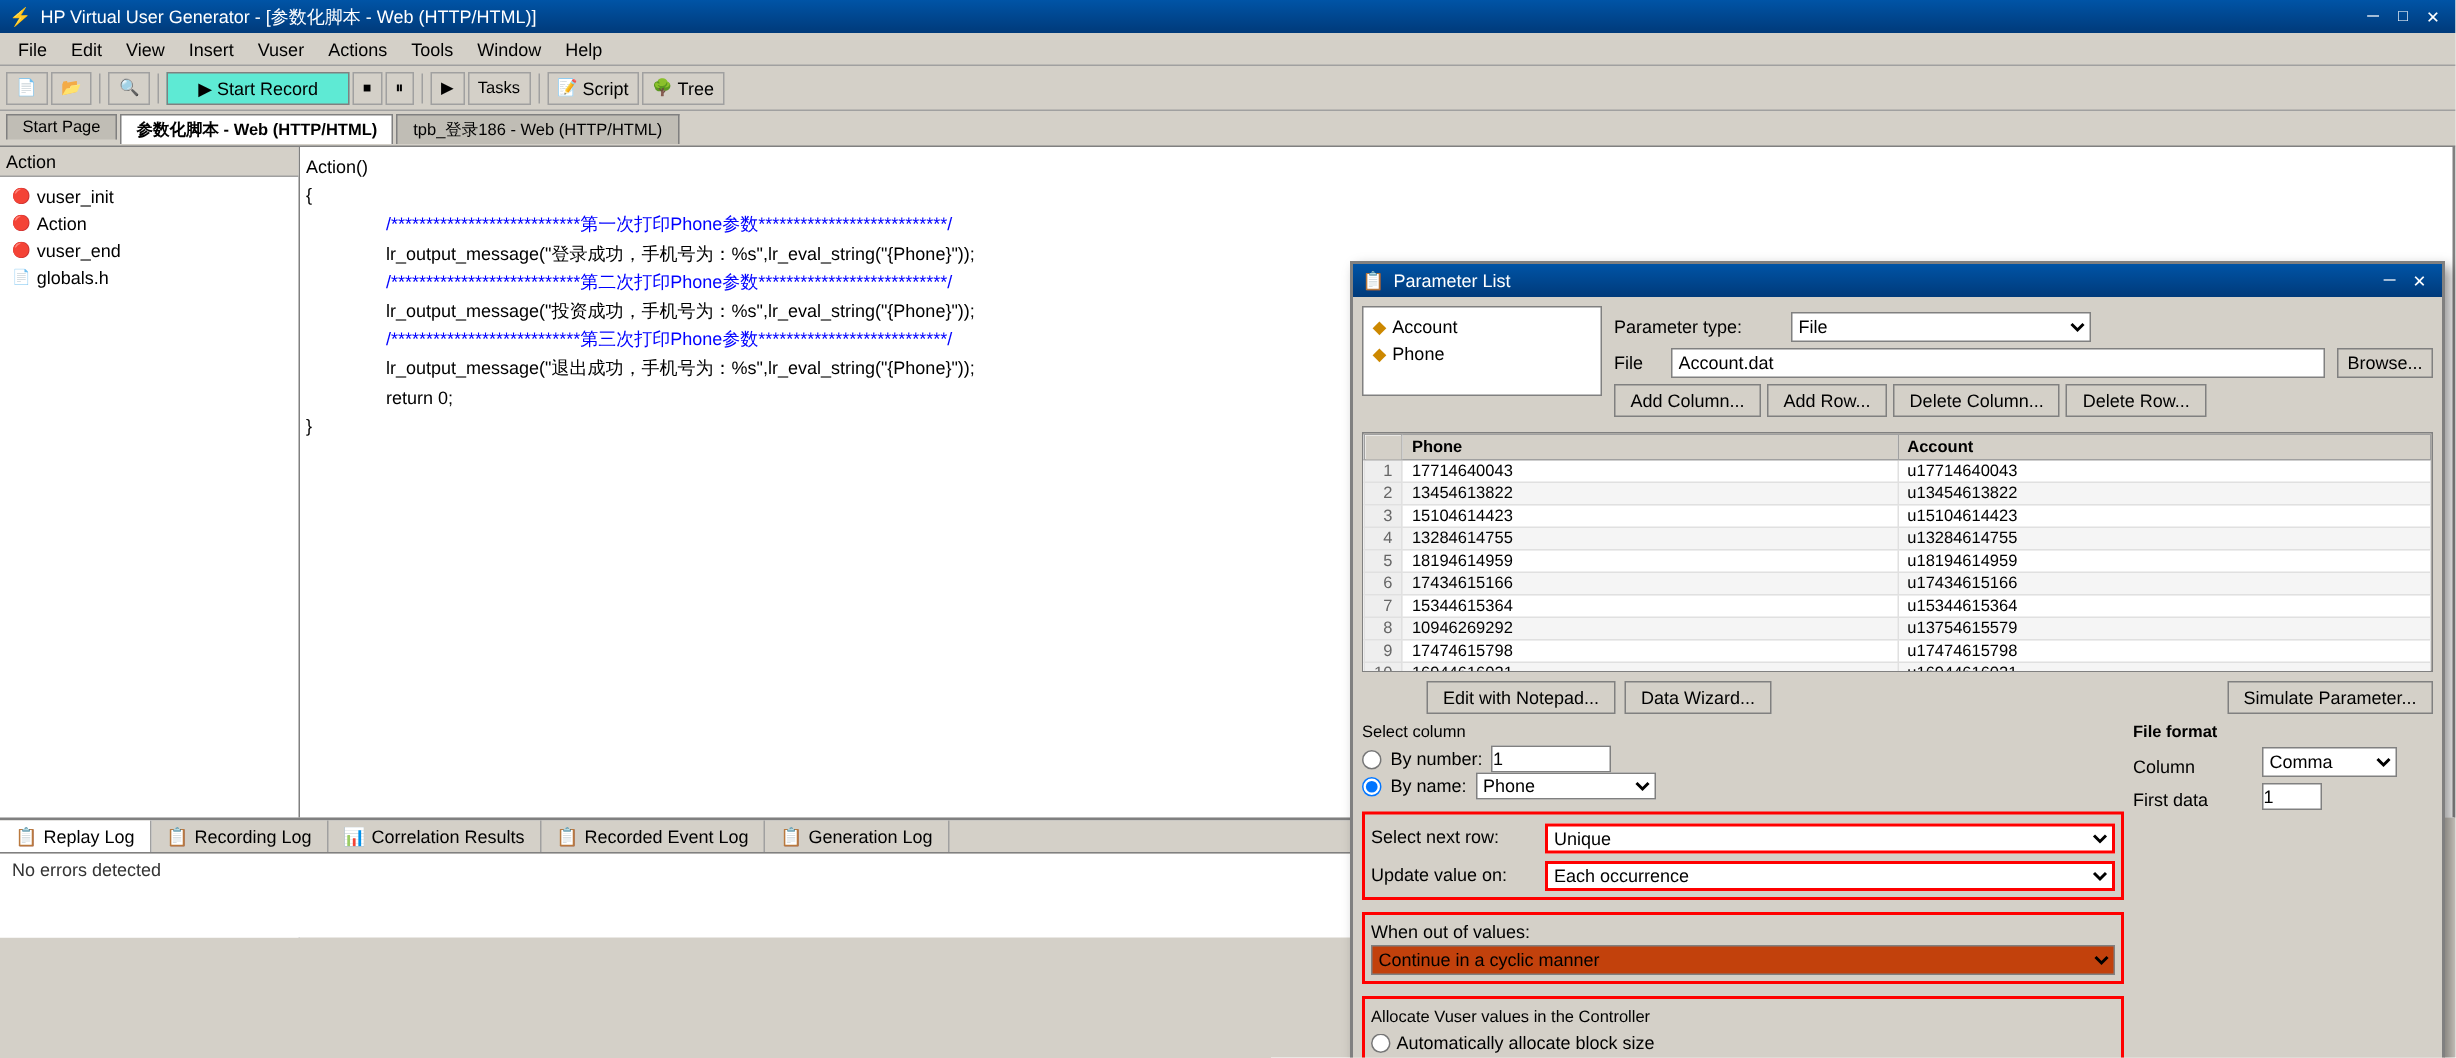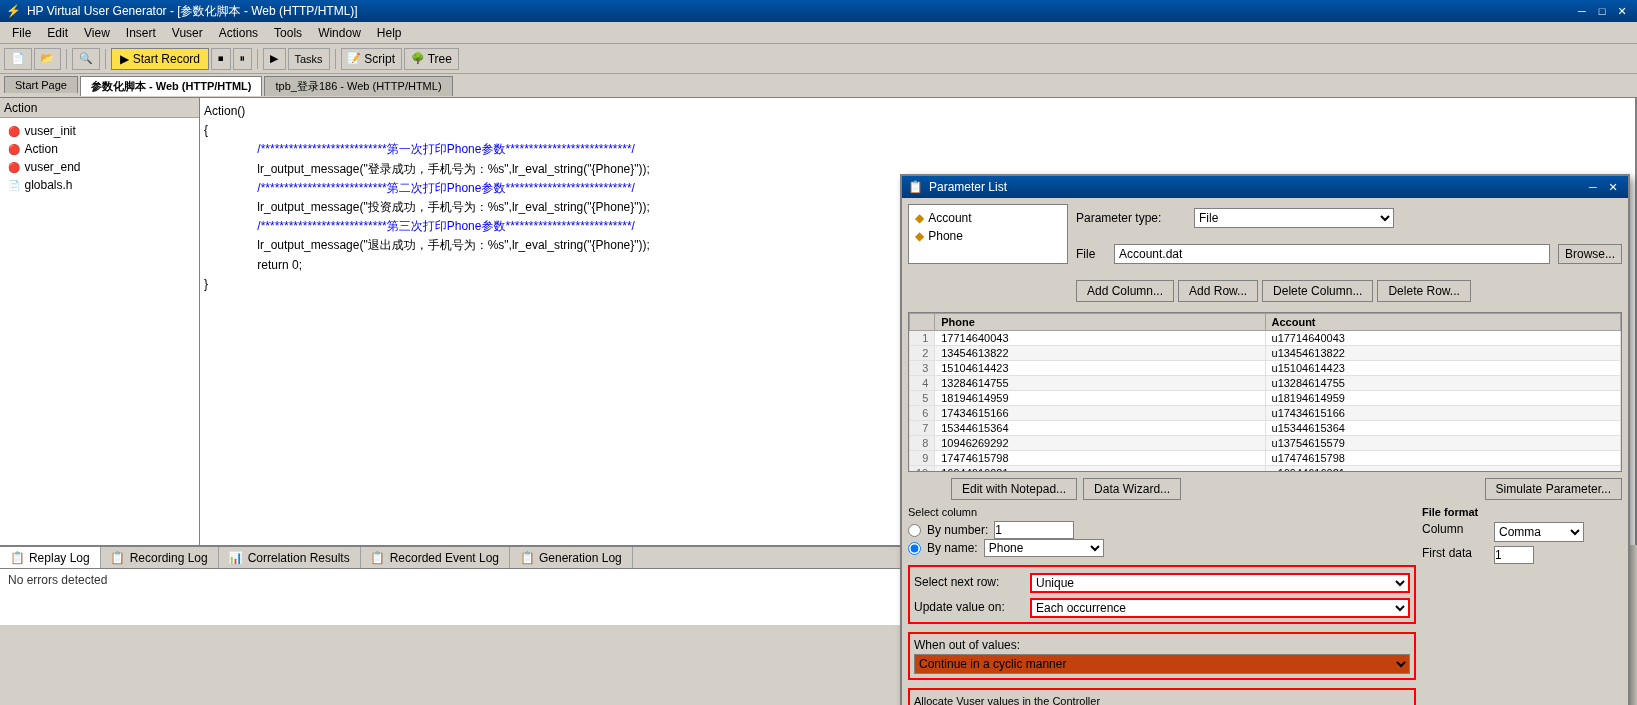--- a/index.html
+++ b/index.html
@@ -12,21 +12,21 @@
     .title-btn { background: none; border: none; color: white; cursor: pointer; font-size: 11px; width: 18px; height: 16px; display: flex; align-items: center; justify-content: center; }
     
     
     .menu-bar { background: #d4d0c8; border-bottom: 1px solid #a0a0a0; display: flex; align-items: center; padding: 2px 4px; height: 22px; }
     .menu-item { padding: 2px 8px; cursor: pointer; font-size: 12px; }
     
     
     .toolbar { background: #d4d0c8; border-bottom: 1px solid #a0a0a0; display: flex; align-items: center; padding: 2px 4px; height: 30px; gap: 2px; }
     .toolbar-btn { background: #d4d0c8; border: 1px solid #a0a0a0; padding: 2px 6px; cursor: pointer; font-size: 11px; height: 22px; display: flex; align-items: center; gap: 3px; }
     .toolbar-sep { width: 1px; height: 20px; background: #a0a0a0; margin: 0 3px; }
-    .start-record-btn { background: #fde047; border: 1px solid #808080; padding: 2px 8px; cursor: pointer; font-size: 12px; height: 22px; }
+    .start-record-btn { background: #5eead4; border: 1px solid #808080; padding: 2px 20px; cursor: pointer; font-size: 12px; height: 22px; }
     
     
     .tab-bar { background: #d4d0c8; display: flex; align-items: flex-start; padding: 2px 4px 0; height: 24px; border-bottom: 1px solid #808080; }
     .tab { background: #c0bdb5; border: 1px solid #808080; border-bottom: none; padding: 2px 10px; cursor: pointer; font-size: 11px; margin-right: 2px; }
     .tab.active { background: white; font-weight: bold; }
     
     
     .main-area { display: flex; height: calc(705px - 22px - 22px - 30px - 24px); }
     
     
@@ -92,27 +92,27 @@
     .out-of-values { border: 2px solid red; padding: 4px; }
     .out-of-values select { width: 100%; height: 20px; border: 1px solid #808080; background: white; font-size: 12px; margin-top: 2px; }
     
     
     .allocate-section { border: 2px solid red; padding: 4px; }
     .allocate-radio { display: flex; flex-direction: column; gap: 4px; }
     .alloc-row { display: flex; align-items: center; gap: 4px; font-size: 12px; }
     
     
     .file-format-section { display: flex; flex-direction: column; gap: 4px; }
-    .ff-row { display: flex; align-items: flex-start; gap: 2px; font-size: 12px; }
+    .ff-row { display: flex; align-items: flex-end; gap: 16px; font-size: 12px; }
     .ff-label { width: 70px; }
     .ff-select { width: 90px; height: 20px; border: 1px solid #808080; background: white; font-size: 12px; }
     .ff-input { width: 40px; height: 18px; border: 1px solid #808080; }
     
     .top-section { display: flex; gap: 8px; align-items: flex-start; }
-    .top-right { flex: 1; display: flex; flex-direction: column; gap: 12px; }
+    .top-right { flex: 1; display: flex; flex-direction: column; gap: 0; }
     
     
     ::-webkit-scrollbar { width: 12px; height: 12px; }
     ::-webkit-scrollbar-track { background: #d4d0c8; }
     ::-webkit-scrollbar-thumb { background: #a0a0a0; border: 1px solid #808080; }
     
     .vuser-icon { color: #cc4444; font-size: 10px; }
     .action-icon { color: #cc4444; font-size: 10px; }
     
     .dialog-main-content { display: flex; flex-direction: column; gap: 6px; padding: 6px; flex: 1; overflow-y: auto; }

